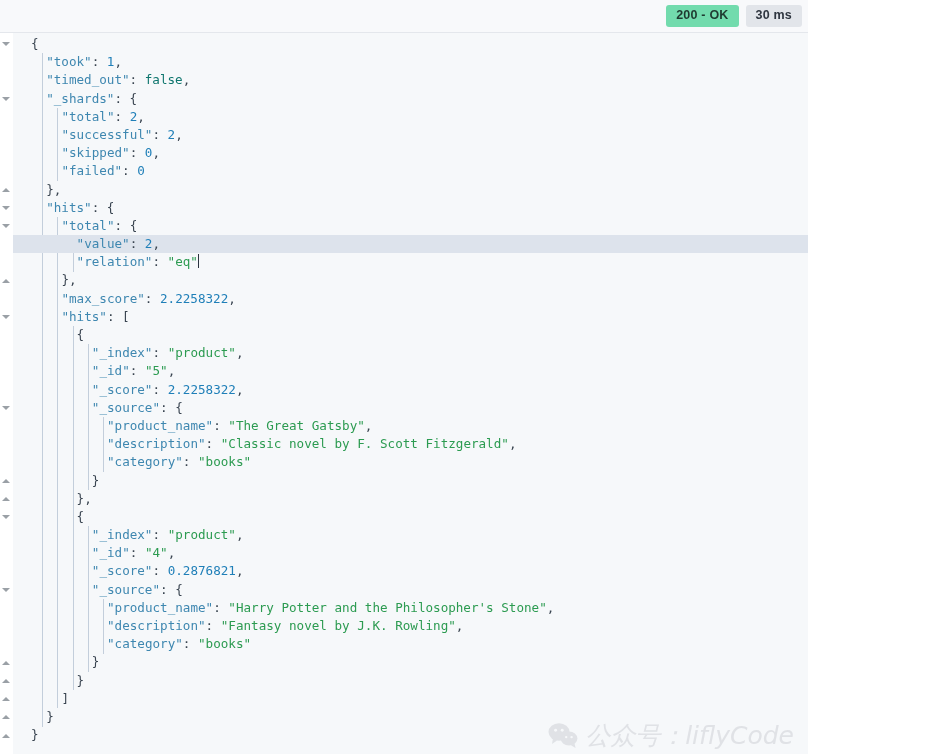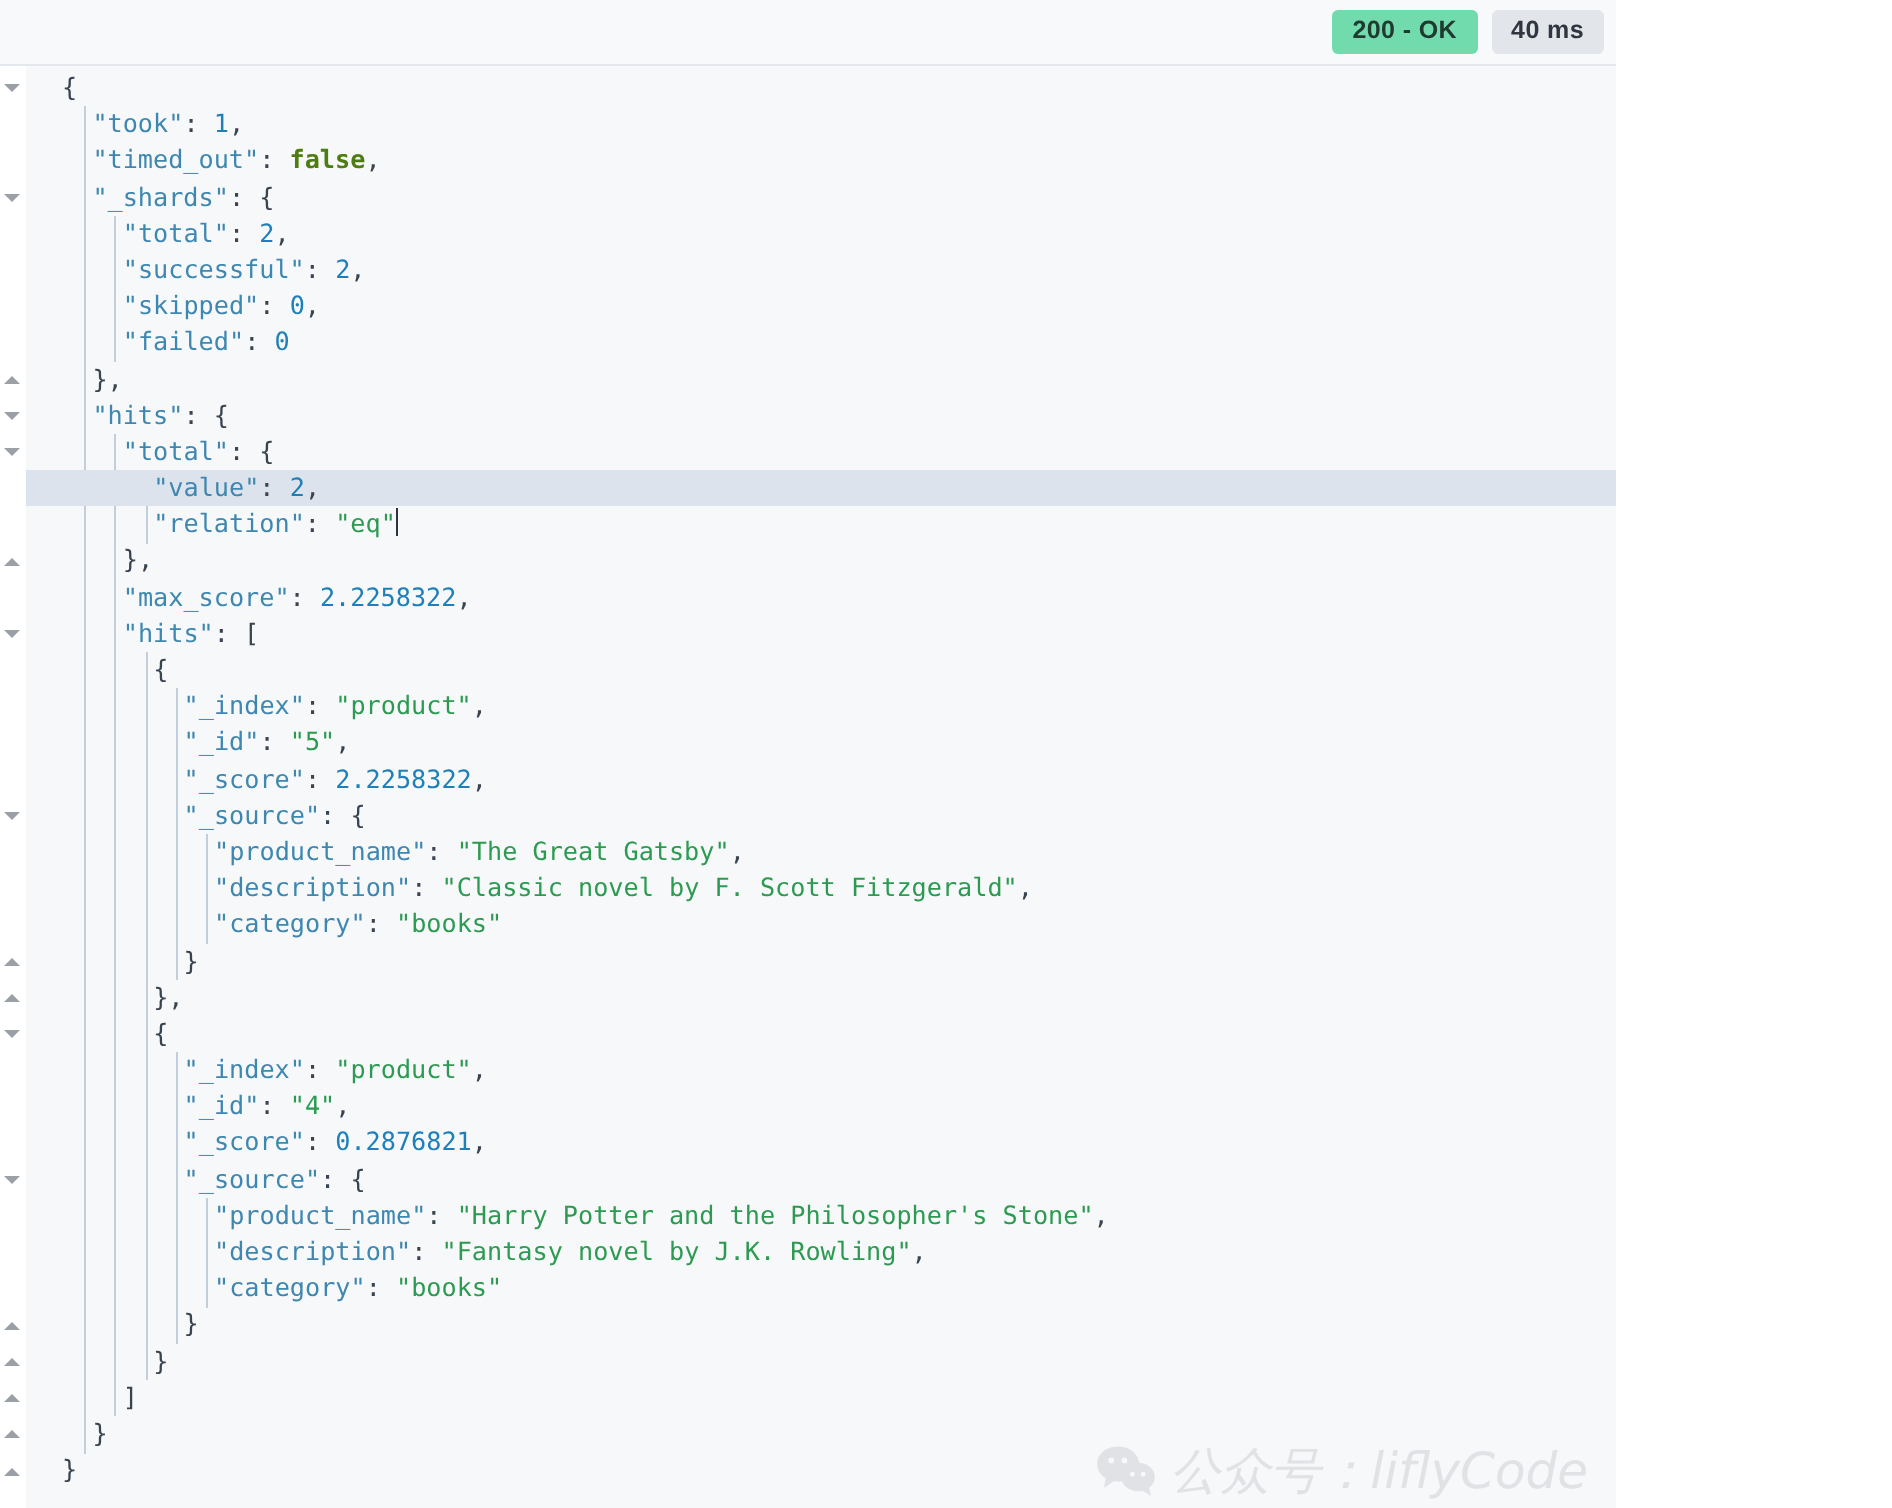--- a/index.html
+++ b/index.html
@@ -105,21 +105,21 @@
   }
 
   
   .guides { position: absolute; left: 0; top: 0; right: 0; bottom: 0; z-index: 1; pointer-events: none; }
   .guide { position: absolute; width: 1px; background: #c3cedb; }
 
   
   .k   { color: #3e87b0; }          
   .s   { color: #2c9b51; }          
   .n   { color: #1f7fb8; }          
-  .b   { color: #4d7c0f; font-weight: bold; }          
+  .b   { color: #0f766e; }          
   .p   { color: #394450; }          
   .caret {
     display: inline-block;
     width: 1px;
     height: 14px;
     background: #2b3440;
     vertical-align: -2px;
     margin-left: 0px;
   }
 
@@ -155,21 +155,21 @@
     white-space: nowrap;
   }
 </style>
 </head>
 <body>
 
 <div id="app">
 
   <div class="status-bar">
     <span class="badge badge-status">200 - OK</span>
-    <span class="badge badge-time">40 ms</span>
+    <span class="badge badge-time">30 ms</span>
   </div>
 
   <div class="viewer">
     <div class="gutter" id="gutter">
         <div class="fold open" style="top: 2px;"></div>
         <div class="fold open" style="top: 56.6px;"></div>
         <div class="fold close" style="top: 147.6px;"></div>
         <div class="fold open" style="top: 165.8px;"></div>
         <div class="fold open" style="top: 184px;"></div>
         <div class="fold close" style="top: 238.6px;"></div>

